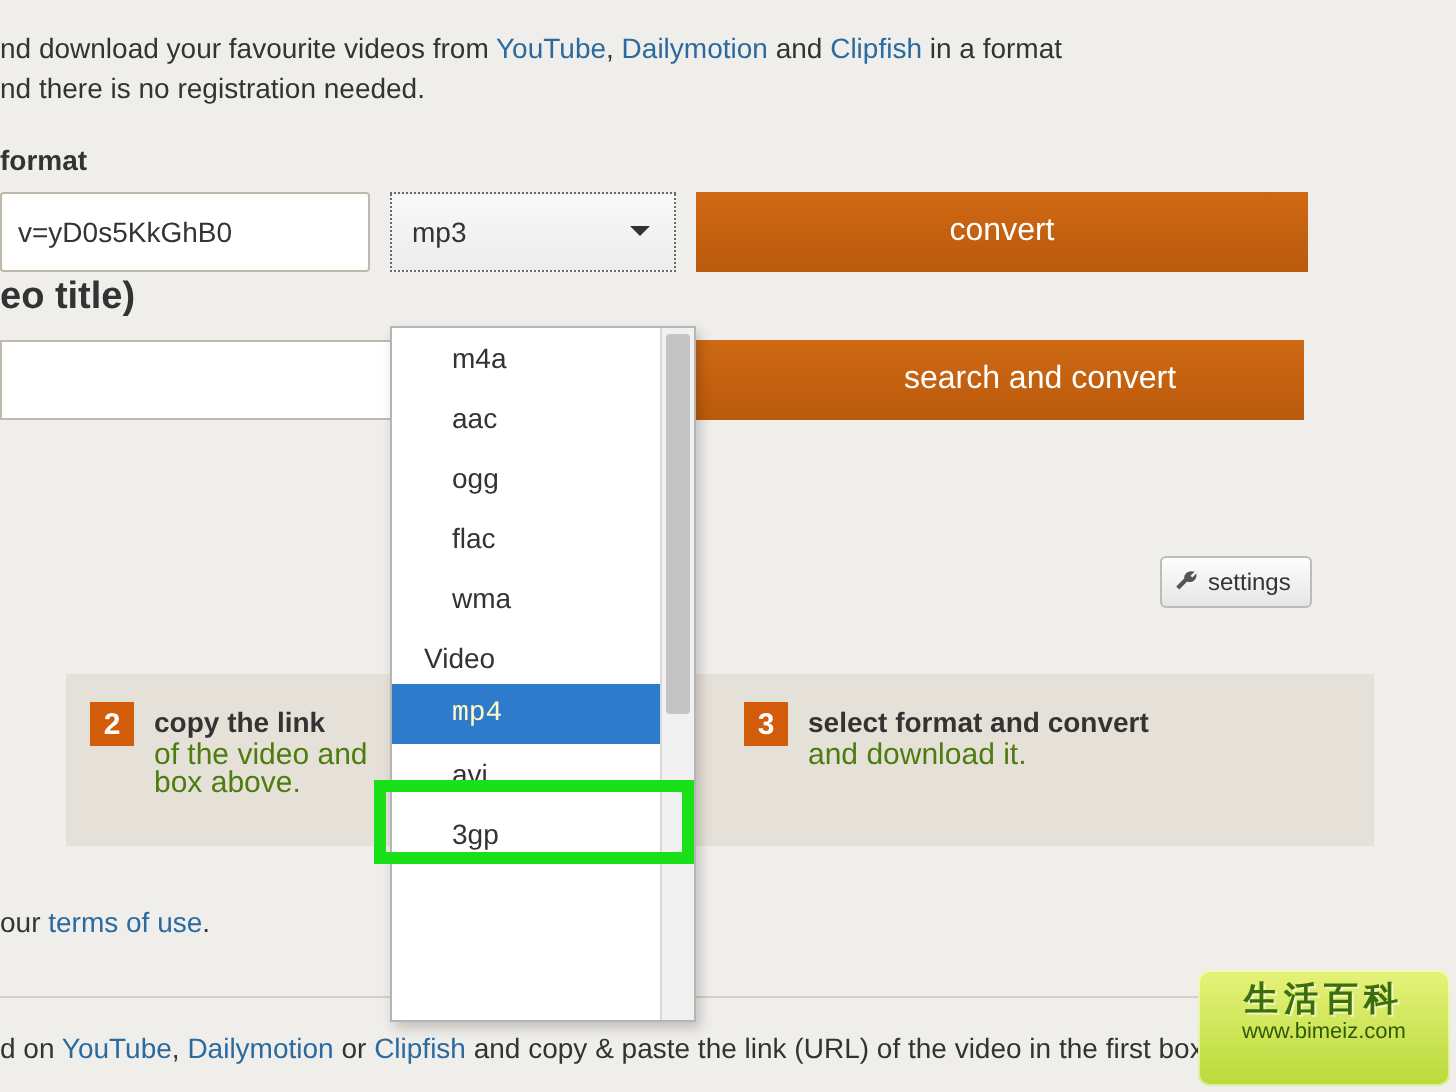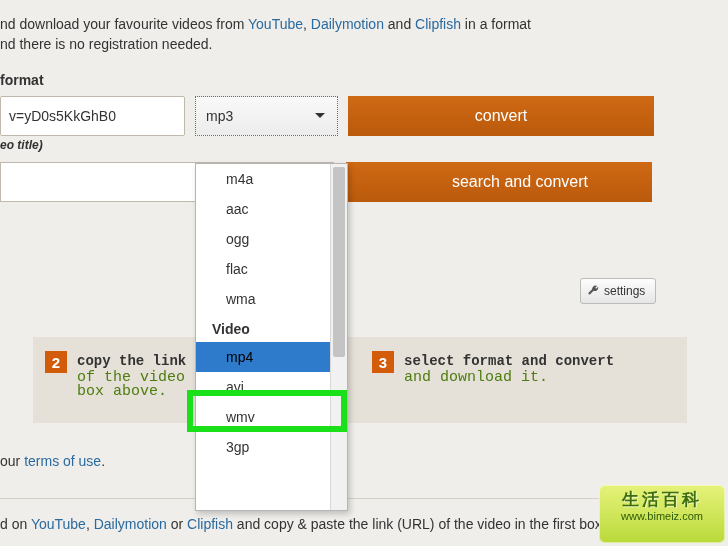--- a/index.html
+++ b/index.html
@@ -78,23 +78,22 @@
     justify-content: center;
     border: none;
     border-radius: 0;
     box-sizing: border-box;
   }
   .btn-convert { width: 306px; height: 40px; }
   .row2 {
     margin-top: 2px;
   }
   .row2-label {
-    font-size: 12px;
+    font-size: 19px;
     font-weight: bold;
-    font-style: italic;
   }
   .search-group {
     margin-top: 10px;
     display: flex;
     align-items: center;
   }
   .search-input {
     width: 334px;
     height: 40px;
     border: 1px solid #c0b8ab;
@@ -139,21 +138,21 @@
     color: #fff;
     width: 22px;
     height: 22px;
     font-weight: bold;
     font-size: 15px;
     display: flex;
     align-items: center;
     justify-content: center;
     flex-shrink: 0;
   }
-  .step-body { font-size: 13px; padding-top: 2px; font-family: Liberation Mono, monospace; }
+  .step-body { font-size: 13px; padding-top: 2px; }
   .step-title { font-weight: bold; font-size: 14px; display: block; }
   .step-desc { font-size: 15px; color: #4d7c0f; display: block; margin-top: 2px; line-height: 14px; }
   .terms-line {
     position: absolute;
     left: 0;
     top: 453px;
     font-size: 14px;
   }
   .divider {
     position: absolute;
@@ -202,33 +201,34 @@
     border-radius: 2px;
   }
   .dropdown .list {
     position: absolute;
     left: 0; top: 0;
     width: 135px;
     height: 100%;
     overflow: hidden;
   }
   .dropdown .group-label {
-    font-weight: bold;
+    font-weight: normal;
     font-size: 14px;
     padding: 7px 0 5px 16px;
     color: #333;
   }
   .dropdown .item {
     font-size: 14px;
     padding: 7px 12px 7px 30px;
     color: #333;
   }
   .dropdown .item.selected {
     background: #2e7bcc;
-    color: #000000;
+    color: #fef9c3;
+    font-family: Liberation Mono, monospace;
   }
   
   .green-box {
     position: absolute;
     left: 187px;
     top: 390px;
     width: 160px;
     height: 42px;
     border: 6px solid #19e019;
     box-sizing: border-box;
@@ -326,21 +326,20 @@
   <div class="dropdown">
     <div class="list">
       <div class="item">m4a</div>
       <div class="item">aac</div>
       <div class="item">ogg</div>
       <div class="item">flac</div>
       <div class="item">wma</div>
       <div class="group-label">Video</div>
       <div class="item selected">mp4</div>
       <div class="item">avi</div>
-      <div class="item">wmv</div>
       <div class="item">3gp</div>
     </div>
     <div class="scrollbar-track">
       <div class="scrollbar-thumb"></div>
     </div>
   </div>
 
   <div class="green-box"></div>
 
   <div class="terms-line">

